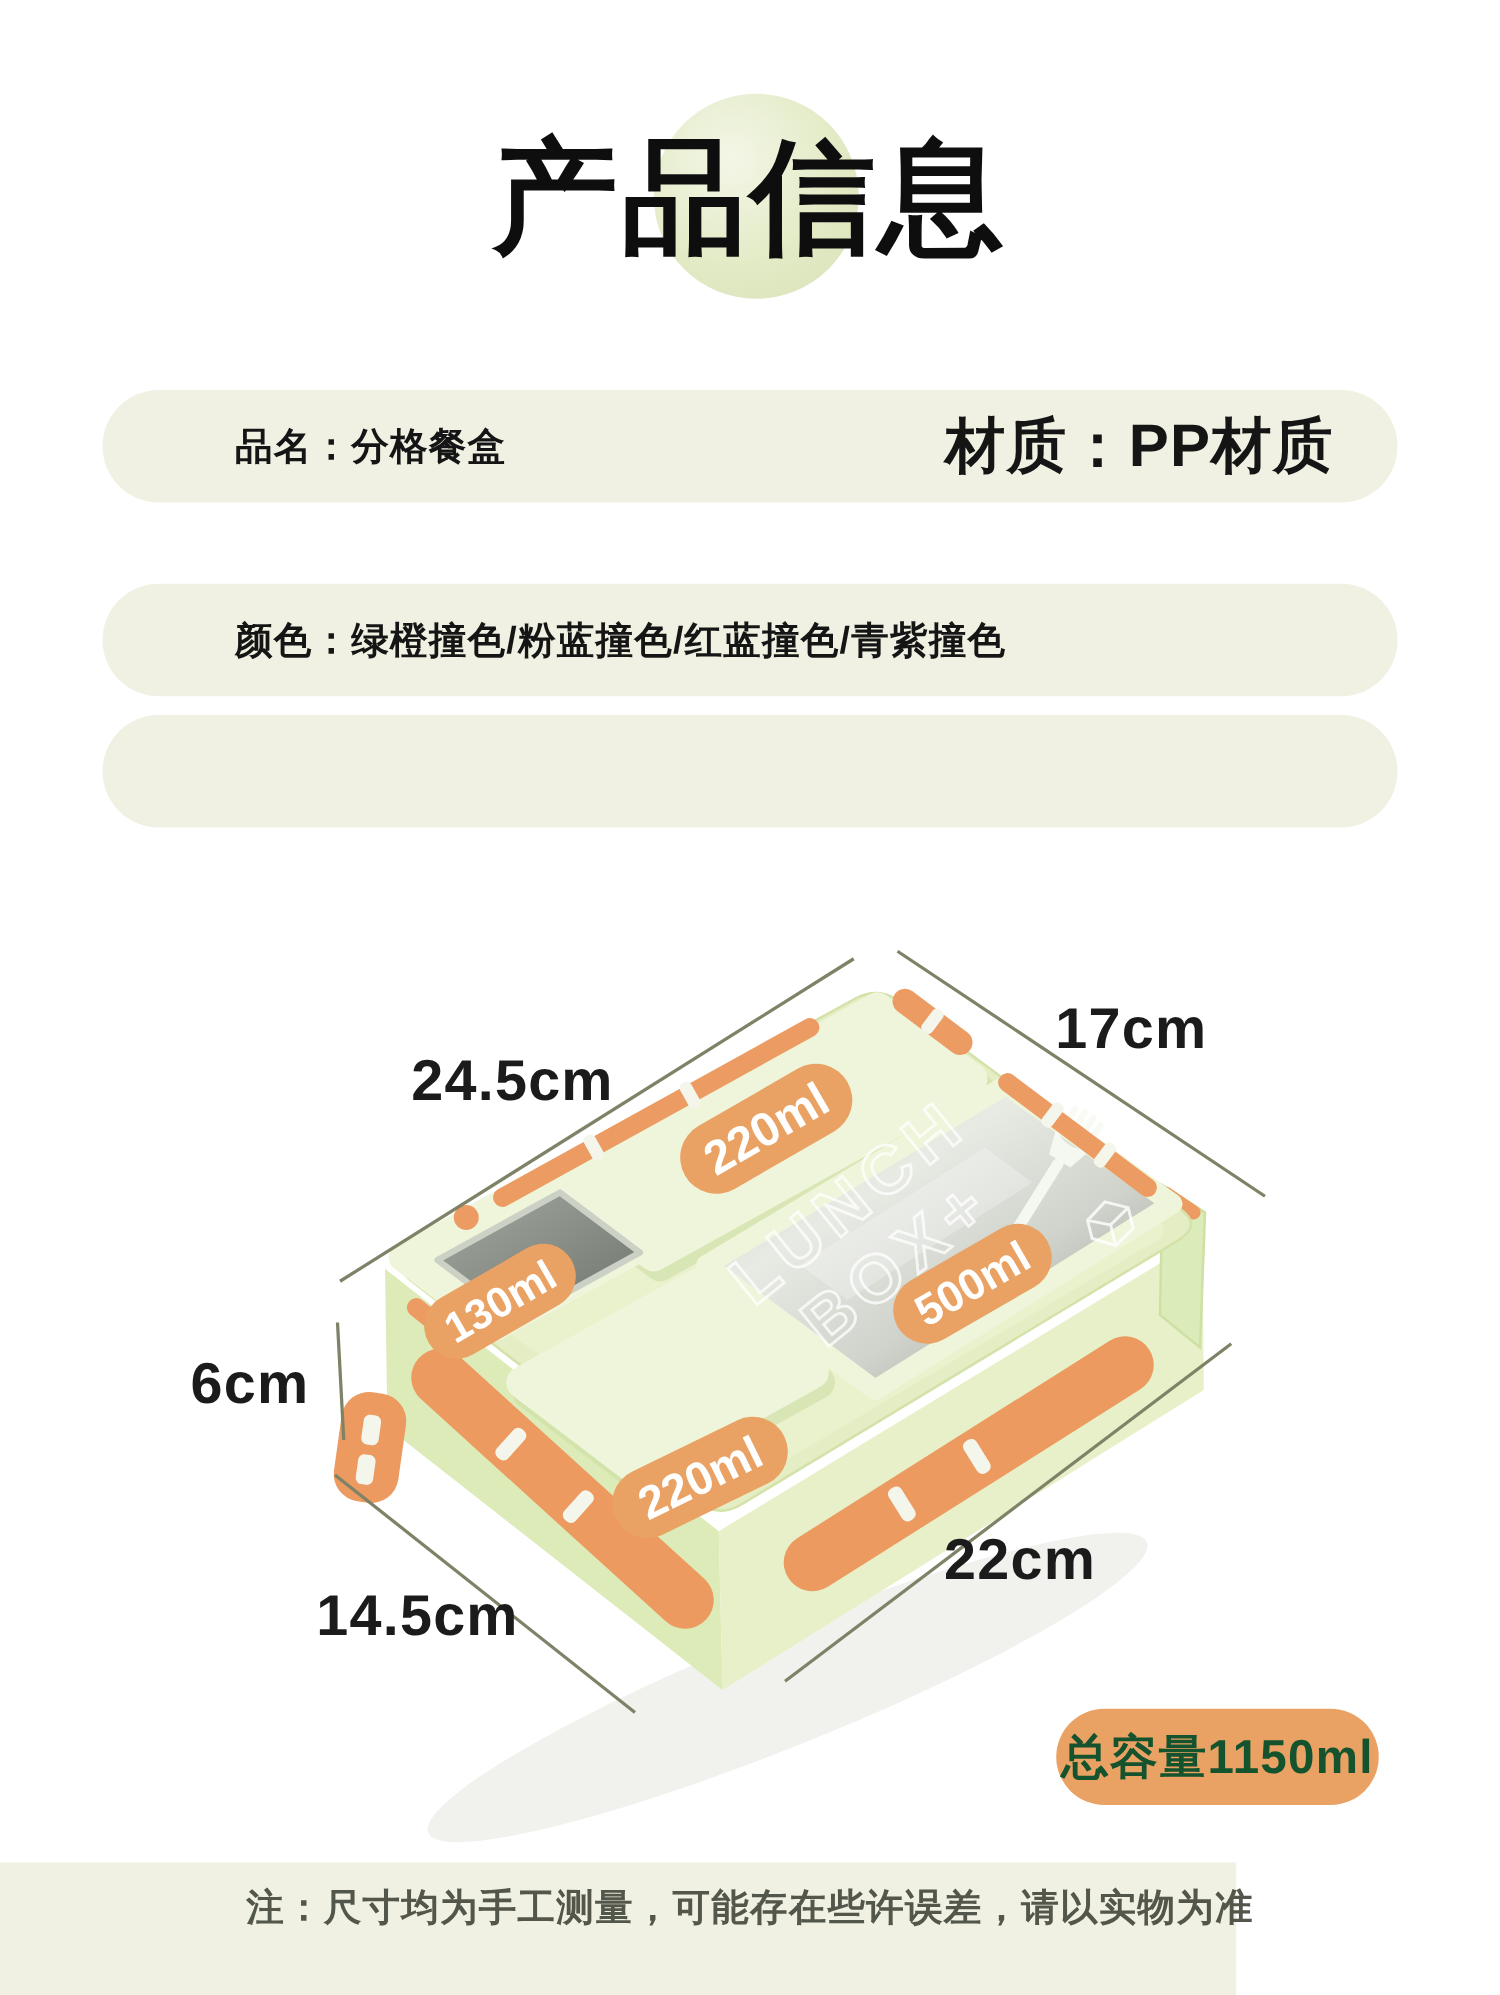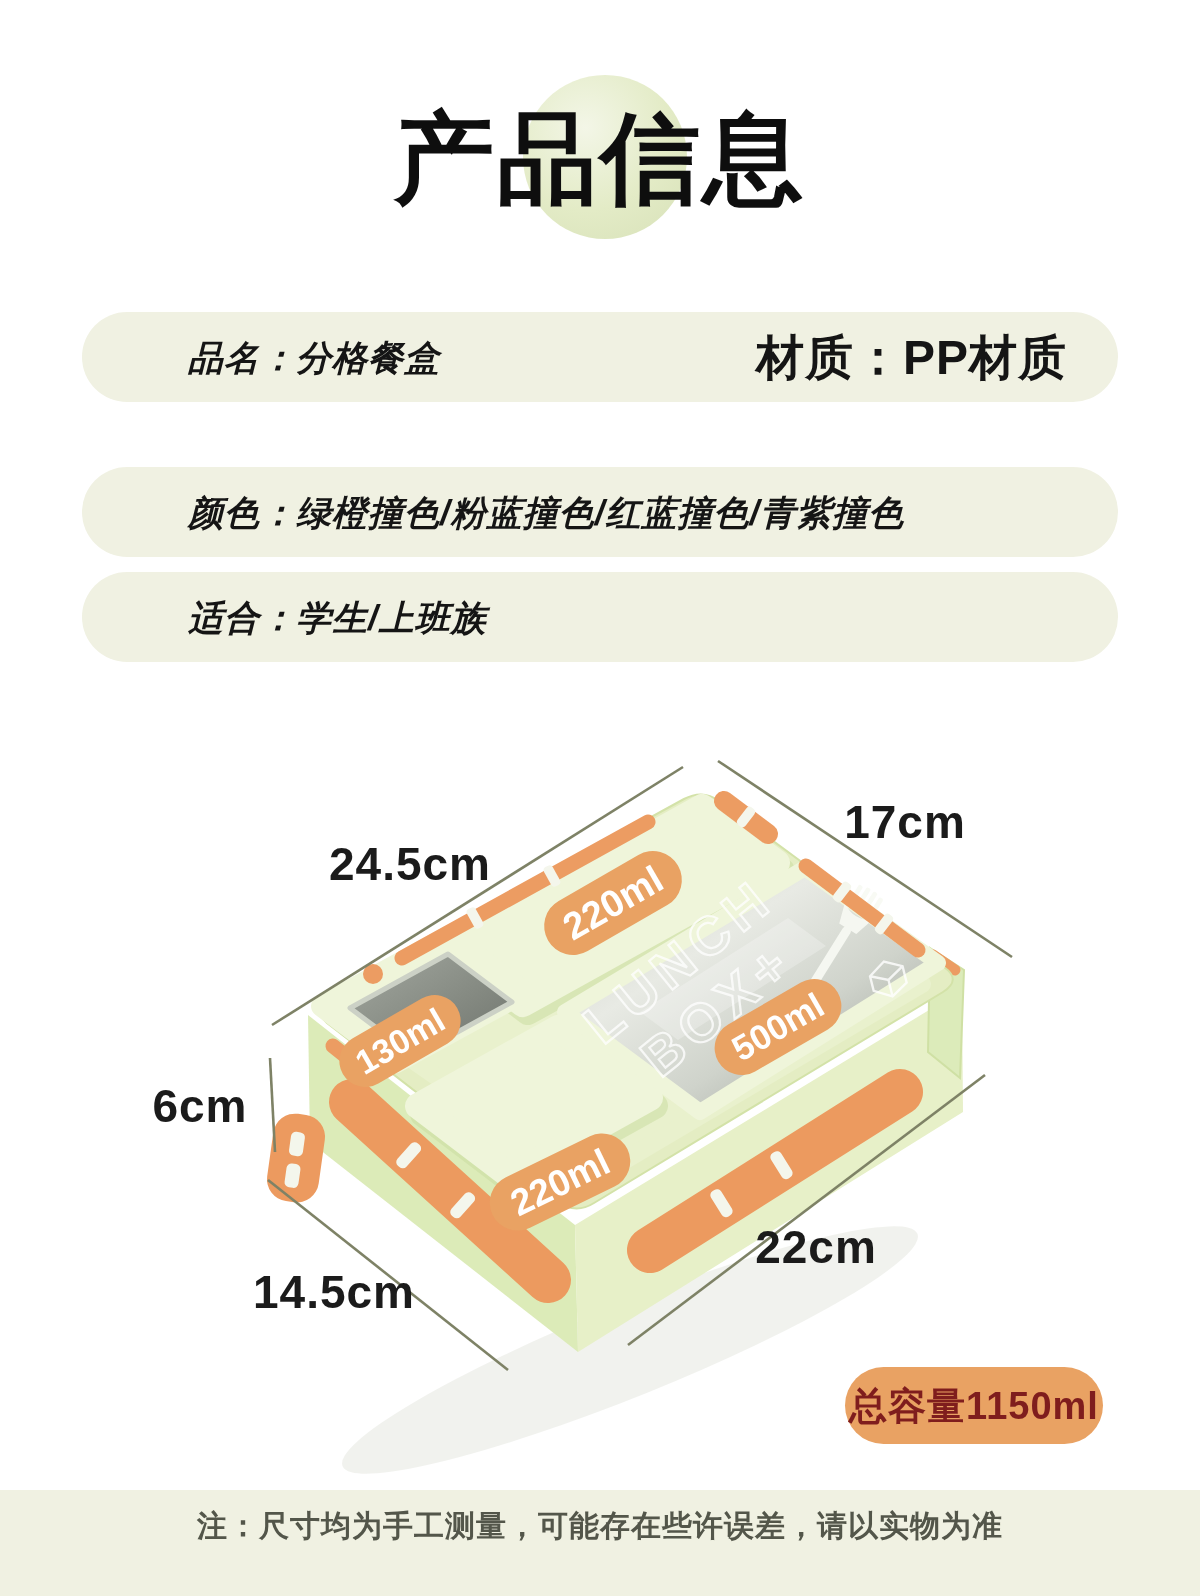--- a/index.html
+++ b/index.html
@@ -16,38 +16,38 @@
     position:absolute;left:0;top:98px;width:1200px;text-align:center;
     font-size:100px;font-weight:900;color:#0e0e0e;letter-spacing:3px;line-height:1.2;
   }
   
   .spec-bar{
     position:absolute;left:82px;width:1036px;height:90px;border-radius:45px;
     background:#f0f1e2;
   }
   .spec-bar .left-text{
     position:absolute;left:106px;top:0;height:98px;line-height:92px;
-    font-size:35px;font-weight:800;color:#151515;letter-spacing:1px;white-space:nowrap;font-style:italic;
+    font-size:30px;font-weight:800;color:#151515;letter-spacing:1px;white-space:nowrap;
   }
   .spec-bar .right-text{
     position:absolute;left:674px;top:0;height:90px;line-height:92px;
     font-size:48px;font-weight:800;color:#151515;letter-spacing:1px;white-space:nowrap;
   }
   .bar-1{top:312px;} .bar-2{top:443px;margin-top:24px;} .bar-3{top:572px;}
   
   .diagram-svg{position:absolute;left:0;top:700px;width:1200px;height:800px;}
   
   .capacity-badge{
     position:absolute;left:845px;top:1367px;width:258px;height:77px;border-radius:40px;
-    background:#e9a263;color:#7f1d1d;font-size:38px;font-weight:800;
+    background:#e9a263;color:#14532d;font-size:38px;font-weight:800;
     text-align:center;line-height:79px;letter-spacing:1px;
   }
   
   .footer-strip{
-    position:absolute;left:0;top:1490px;width:1200px;height:106px;background:#f0f1e2;
+    position:absolute;left:0;top:1490px;width:989px;height:106px;background:#f0f1e2;
   }
   .footer-note{
     position:absolute;left:0;top:16px;width:1200px;text-align:center;
     font-size:30px;font-weight:600;color:#53564a;letter-spacing:1px;
   }
 </style>
 </head>
 <body>
 
 <div class="page">
@@ -56,21 +56,20 @@
   <div class="page-title">产品信息</div>
 
   <div class="spec-bar bar-1">
     <span class="left-text">品名：分格餐盒</span>
     <span class="right-text">材质：PP材质</span>
   </div>
   <div class="spec-bar bar-2">
     <span class="left-text">颜色：绿橙撞色/粉蓝撞色/红蓝撞色/青紫撞色</span>
   </div>
   <div class="spec-bar bar-3">
-    <span class="left-text">适合：学生/上班族</span>
   </div>
 
   <svg class="diagram-svg" viewBox="0 700 1200 800">
     <defs>
       <linearGradient id="glassBig" x1="0" y1="0" x2="1" y2="1">
         <stop offset="0%" stop-color="#c9cdc5"></stop>
         <stop offset="35%" stop-color="#e8eae4"></stop>
         <stop offset="62%" stop-color="#cfd3cb"></stop>
         <stop offset="100%" stop-color="#8f948c"></stop>
       </linearGradient>

